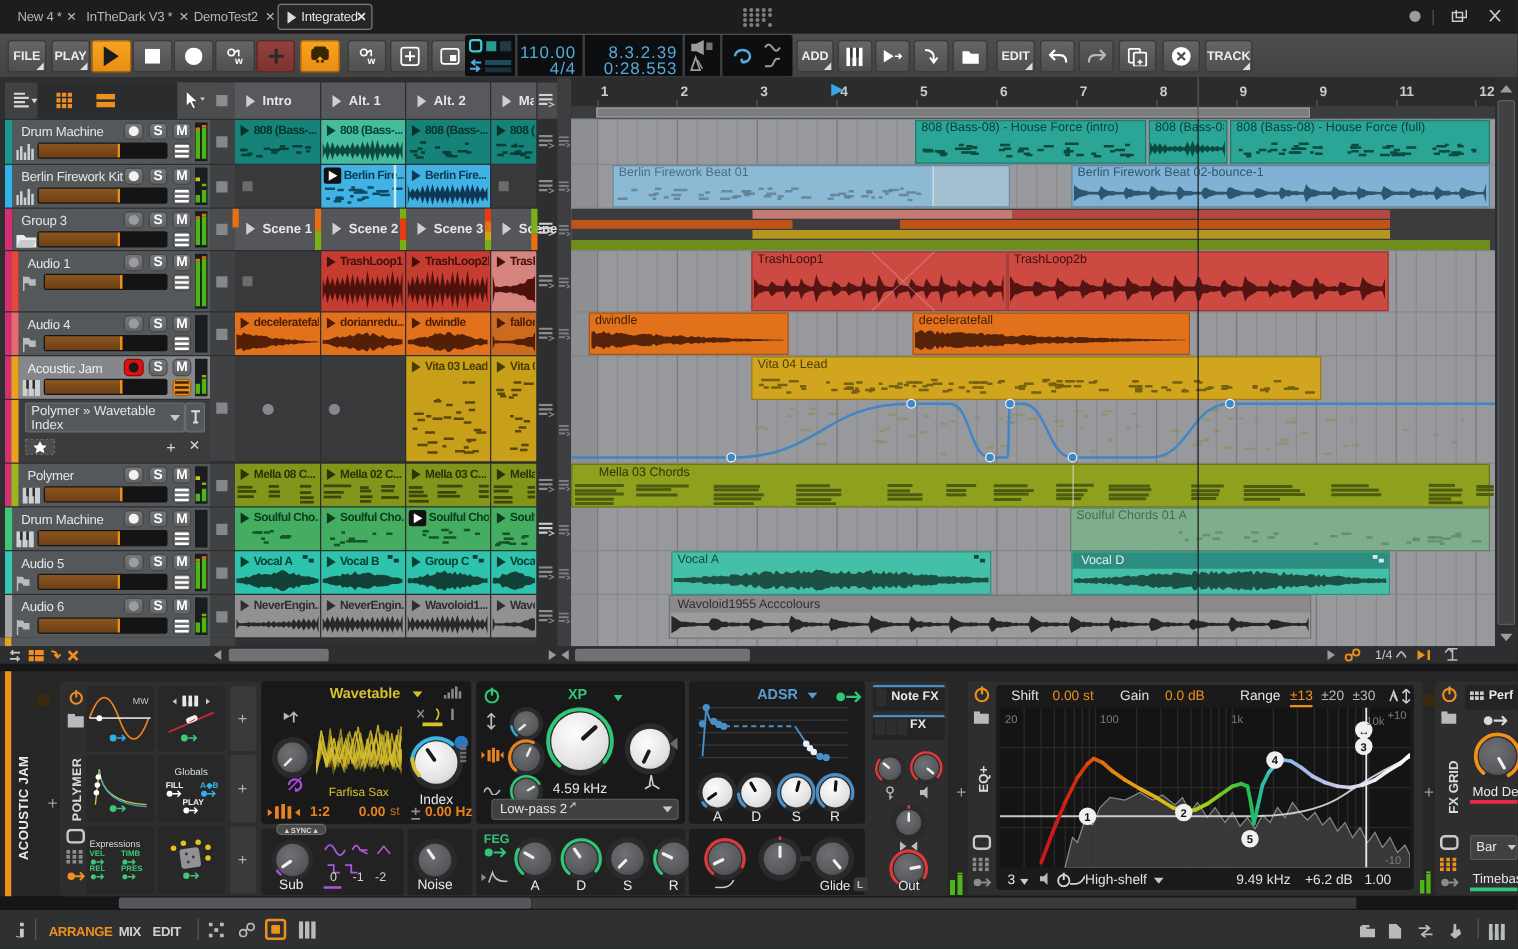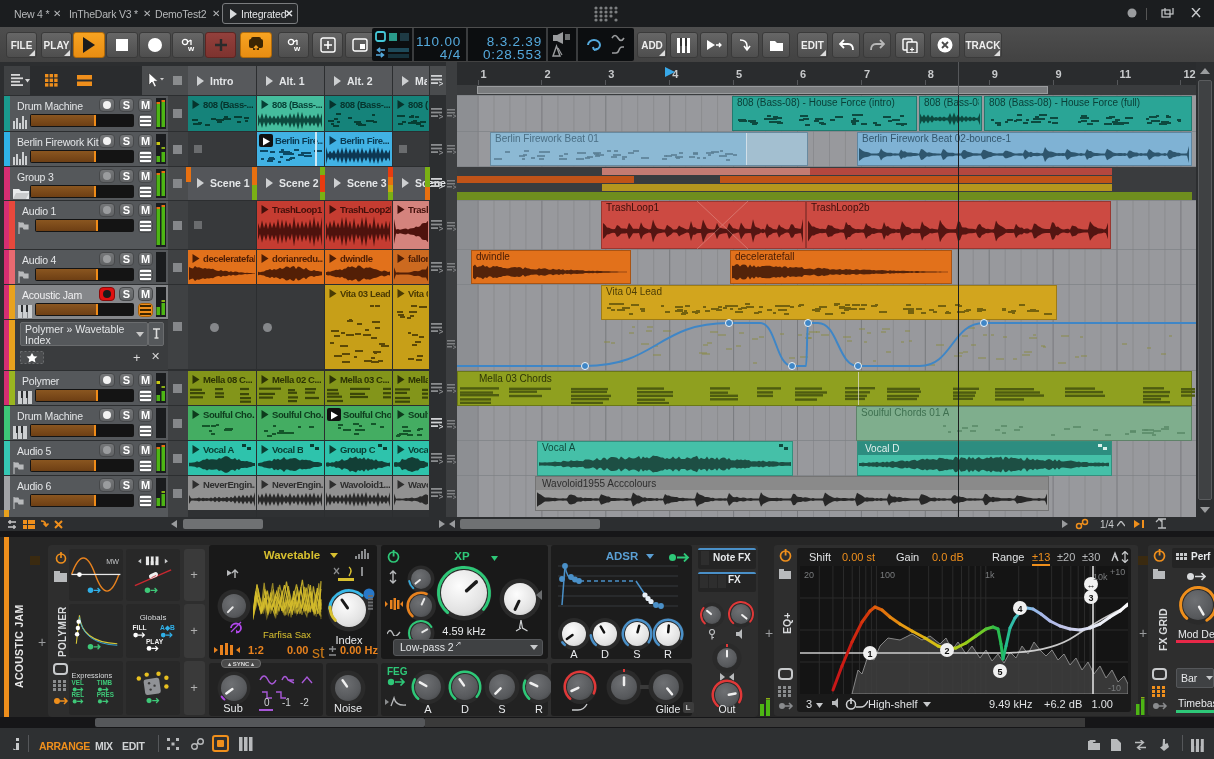--- a/index.html
+++ b/index.html
@@ -2072,21 +2072,21 @@
 <svg style="position:absolute;left:214px;top:643px" width="26" height="13">
       <path d="M4,7 l-4,3 0,-6 z M22,7 l4,3 0,-6 z" fill="#e8821e"></path>
       <g fill="#e8821e">
         <rect x="6" y="2" width="3" height="10"></rect>
         <rect x="11" y="0" width="3" height="12"></rect>
         <rect x="16" y="2" width="3" height="10"></rect>
       </g>
     </svg>
 <div style="position:absolute;left:248px;top:644px;font-size:11px;color:#e8821e;font-weight:bold;white-space:nowrap;">1:2</div>
 <div style="position:absolute;left:287px;top:644px;font-size:11px;color:#e8821e;font-weight:bold;white-space:nowrap;">0.00</div>
-<div style="position:absolute;left:312px;top:644px;font-size:16px;color:#c87818;font-weight:normal;white-space:nowrap;">st</div>
+<div style="position:absolute;left:312px;top:644px;font-size:10px;color:#c87818;font-weight:normal;white-space:nowrap;">st</div>
 <svg style="position:absolute;left:328px;top:646px" width="9" height="10">
       <path d="M1,3 l7,0 M4.5,0 l0,6 M1,9 l7,0" stroke="#8a8c8e" stroke-width="1.4"></path>
     </svg>
 <div style="position:absolute;left:340px;top:644px;font-size:11px;color:#e8821e;font-weight:bold;white-space:nowrap;">0.00 Hz</div>
 <div style="position:absolute;left:209px;top:663px;width:114px;height:53px;background:#222222;border-radius:3px;"></div>
 <div style="position:absolute;left:326px;top:663px;width:52px;height:53px;background:#222222;border-radius:3px;"></div>
 <svg style="position:absolute;left:212px;top:667px" width="44" height="40">
       <circle cx="22" cy="21" r="16.5" fill="#2a2a2a"></circle>
       <circle cx="22" cy="21" r="13" fill="url(#knobdark)"></circle>
       <path d="M12.4,32.5 A15.0,15.0 0 0 1 9.7,29.6" stroke="#b048e8" stroke-width="2" fill="none" stroke-linecap="round"></path>

